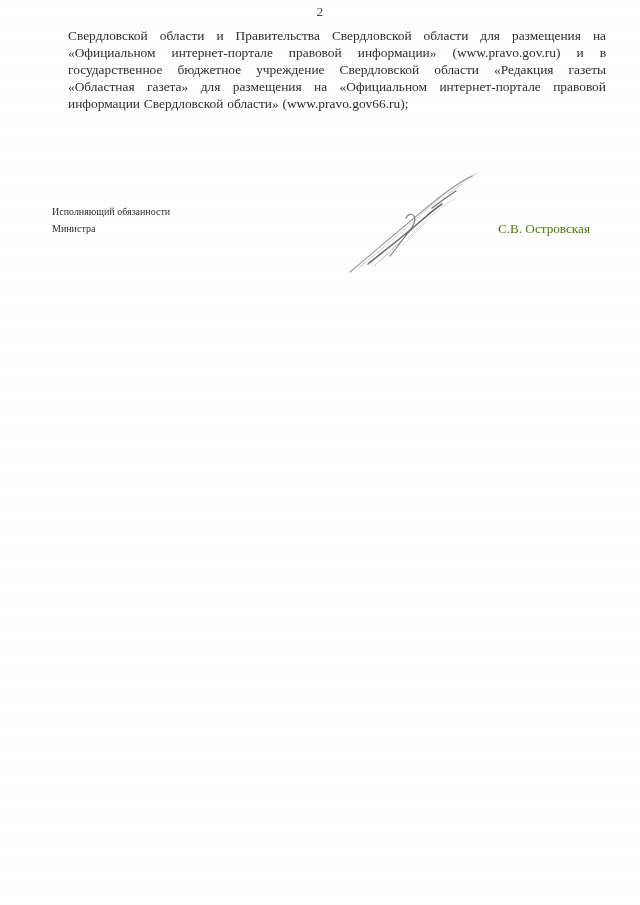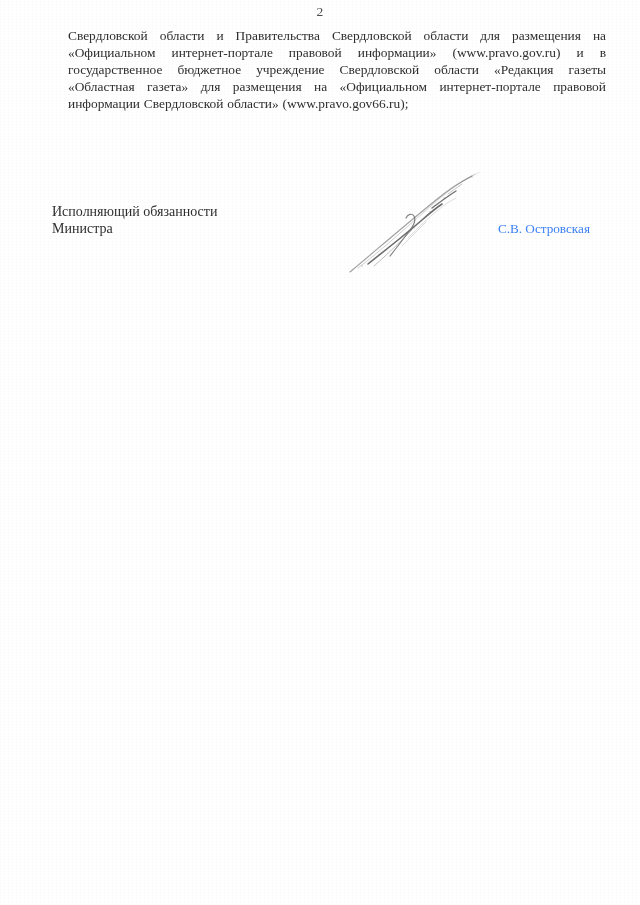--- a/index.html
+++ b/index.html
@@ -67,33 +67,33 @@
     left: 52px;
     top: 203px;
     width: 538px;
     height: 46px;
   }
 
   .signatory-title {
     position: absolute;
     left: 0;
     top: 0;
-    font-size: 14px;
+    font-size: 10px;
     line-height: 17px;
     color: #2e2e2e;
     white-space: pre-line;
   }
 
   .signatory-name {
     position: absolute;
     right: 0;
     top: 17px;
     font-size: 13.2px;
     line-height: 17px;
-    color: #3b82f6;
+    color: #4d7c0f;
     white-space: nowrap;
   }
 
   
   .signature-mark {
     position: absolute;
     left: 344px;
     top: 168px;
     width: 150px;
     height: 112px;

